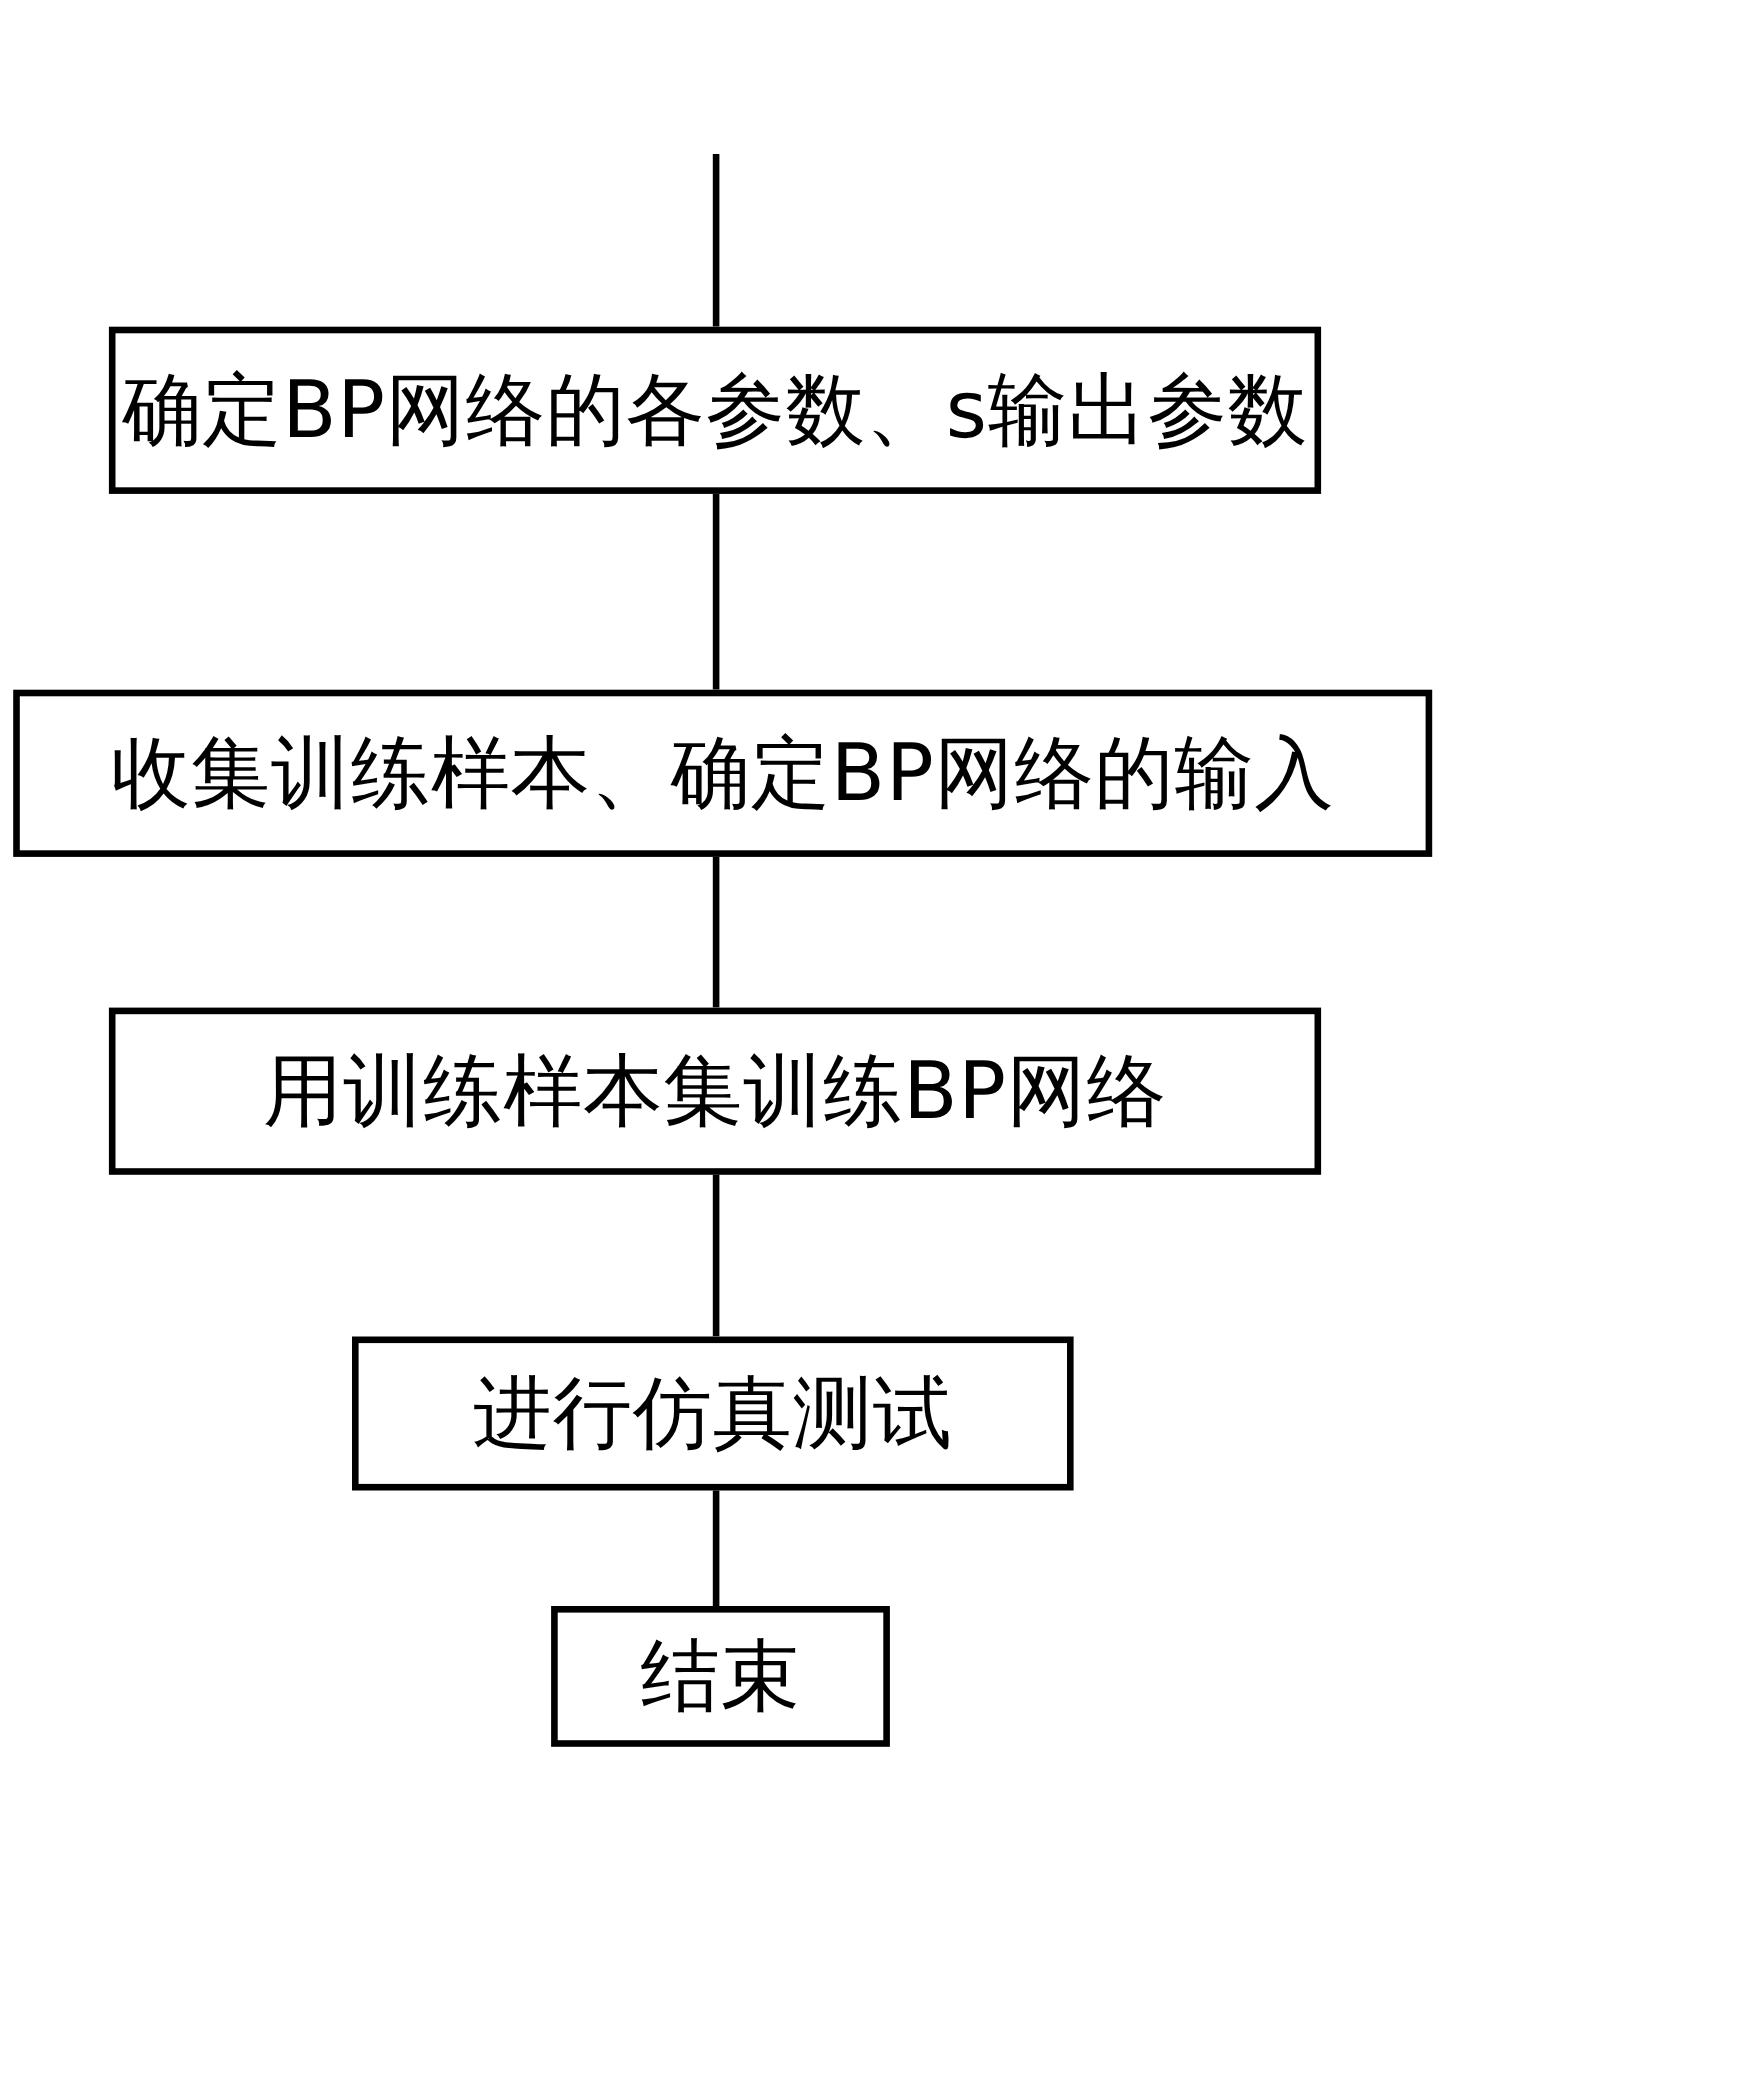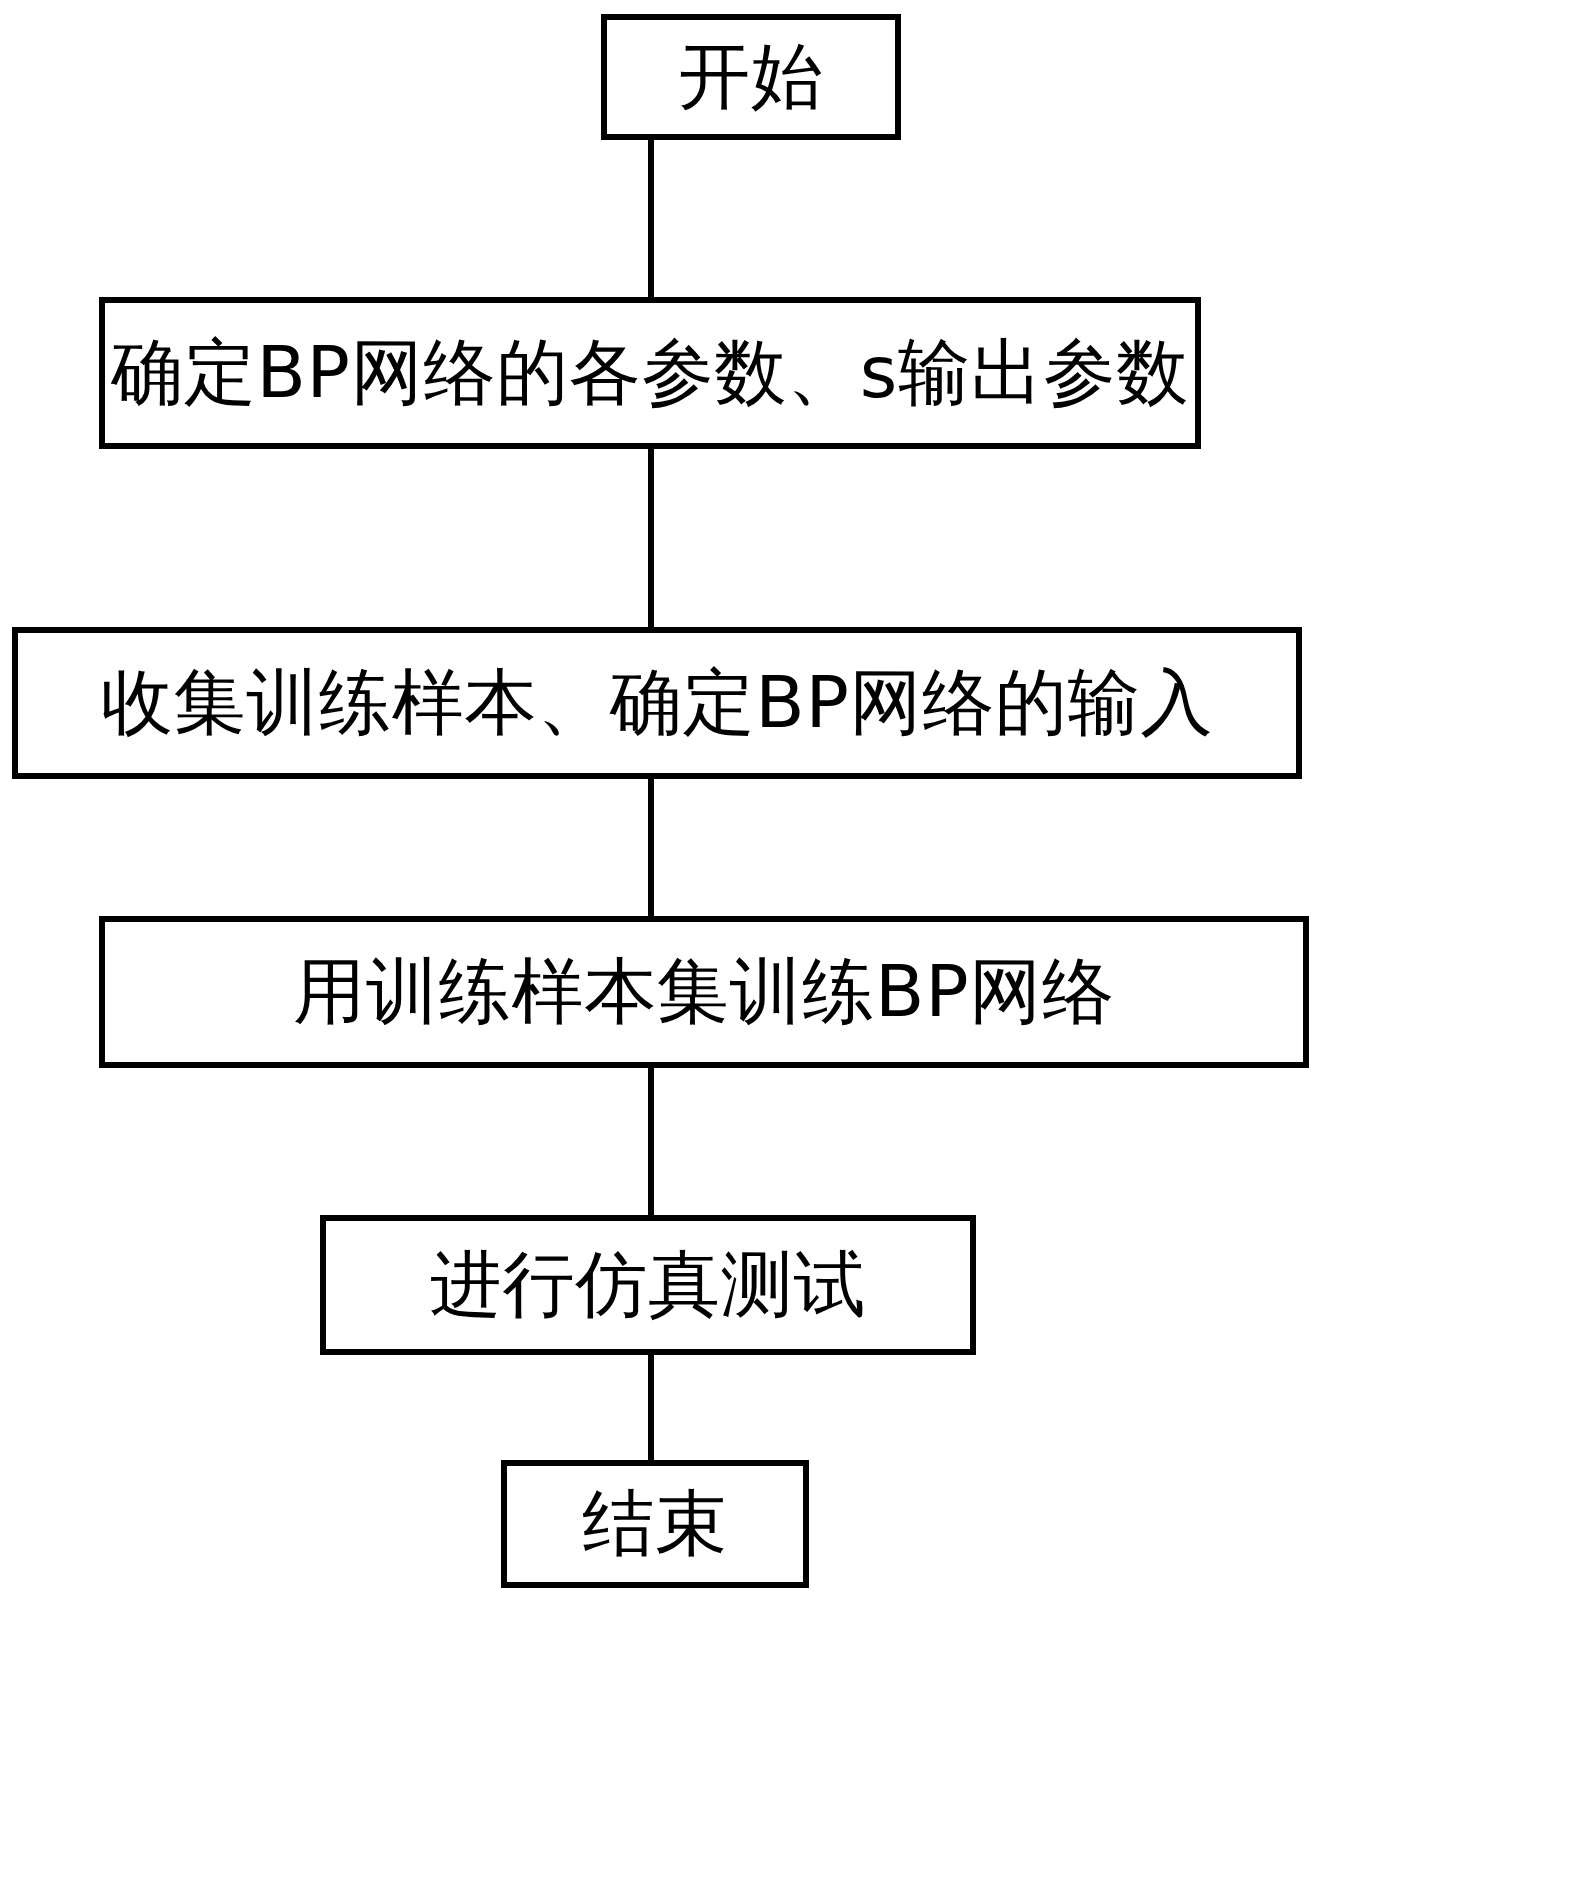--- a/index.html
+++ b/index.html
@@ -37,21 +37,21 @@
   
   #node-start        { left: 601px;  top: 14px;   width: 300px; height: 126px; }
   #node-start .node-label        { font-size: 72px; }
 
   #node-define-params { left: 99px;  top: 297px;  width: 1102px; height: 152px; }
   #node-define-params .node-label { font-size: 72px; }
 
   #node-collect       { left: 12px;  top: 627px;  width: 1290px; height: 152px; }
   #node-collect .node-label       { font-size: 72px; }
 
-  #node-train         { left: 99px;  top: 916px;  width: 1210px; height: 152px; }
+  #node-train         { left: 99px;  top: 916px;  width: 1102px; height: 152px; }
   #node-train .node-label         { font-size: 72px; }
 
   #node-simulate      { left: 320px; top: 1215px; width: 656px; height: 140px; justify-content: center; }
   #node-simulate .node-label      { font-size: 72px; }
 
   #node-end           { left: 501px; top: 1460px; width: 308px; height: 128px; }
   #node-end .node-label           { font-size: 72px; }
 
   
   .connector {
@@ -63,23 +63,20 @@
   #conn-define-collect  { left: 648px; top: 449px;  height: 178px; }
   #conn-collect-train   { left: 648px; top: 779px;  height: 137px; }
   #conn-train-simulate  { left: 648px; top: 1068px; height: 147px; }
   #conn-simulate-end    { left: 648px; top: 1355px; height: 105px; }
 </style>
 </head>
 <body>
 
 <div id="flowchart">
 
-  <div class="node" id="node-start">
-    <span class="node-label">开始</span>
-  </div>
 
   <div class="connector" id="conn-start-define"></div>
 
   <div class="node" id="node-define-params">
     <span class="node-label">确定BP网络的各参数、s输出参数</span>
   </div>
 
   <div class="connector" id="conn-define-collect"></div>
 
   <div class="node" id="node-collect">

